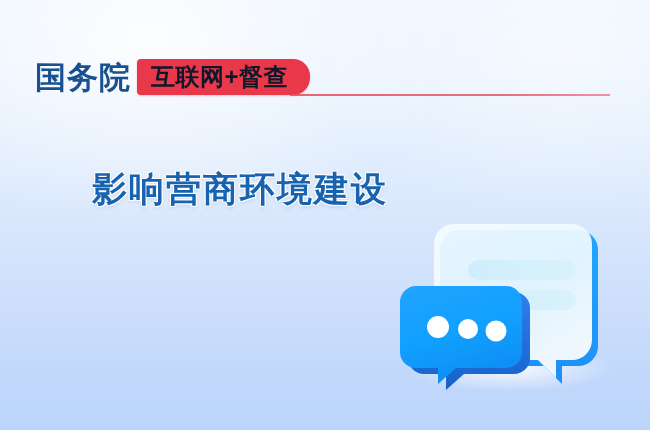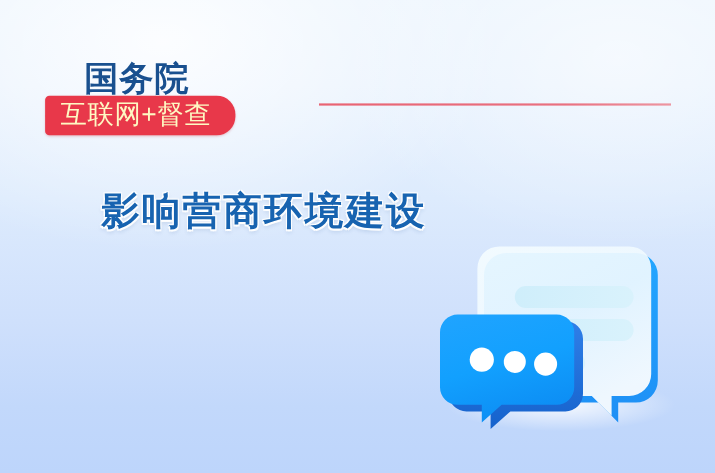--- a/index.html
+++ b/index.html
@@ -31,56 +31,57 @@
   #bg-wash-2 {
     position:absolute; right:-80px; top:-60px;
     width:420px; height:280px;
     background:radial-gradient(ellipse at 60% 40%, rgba(255,255,255,.55) 0%, rgba(255,255,255,0) 72%);
     pointer-events:none;
   }
 
   
   #header {
     position:absolute; left:35px; top:56px;
-    display:flex; align-items:center; height:42px;flex-direction:column;
+    display:flex; align-items:center; height:42px;
   }
   #gov-label {
     font-size:31px; font-weight:bold;
     color:#19508f;
     letter-spacing:1px;
     line-height:1;
     text-shadow:0 1px 0 rgba(255,255,255,.6);
     white-space:nowrap;
   }
   #badge {
     position:relative;
     margin-left:6px;
     background:#e8384a;
     border-radius:4px 17px 17px 4px;
     padding:6px 22px 7px 14px;
     height:36px;
     display:flex; align-items:center;
     box-shadow:0 1px 2px rgba(190,40,55,.25);
   }
   #badge-text {
-    font-size:24px; font-weight:normal; color:#fef9c3;
+    font-size:24px; font-weight:bold; color:#0f172a;
     letter-spacing:.5px; line-height:1; white-space:nowrap;
   }
   #header-rule {
     position:absolute; left:290px; top:94px;
     width:320px; height:2px;
     background:linear-gradient(to right,#e8495a 0%, #e8596a 70%, #ec8490 100%);
     opacity:.85;
   }
 
   
   #title {
     position:absolute; left:60px; top:168px;
     width:360px;
     text-align:center;
+    font-family:Liberation Mono, monospace;
   }
   .title-line {
     font-size:35px; font-weight:bold;
     color:#1763b0;
     letter-spacing:2px;
     line-height:1.42;
     white-space:nowrap;
     text-shadow:
        0 0 3px rgba(255,255,255,.95),
        1px 1px 0 rgba(255,255,255,.9),

